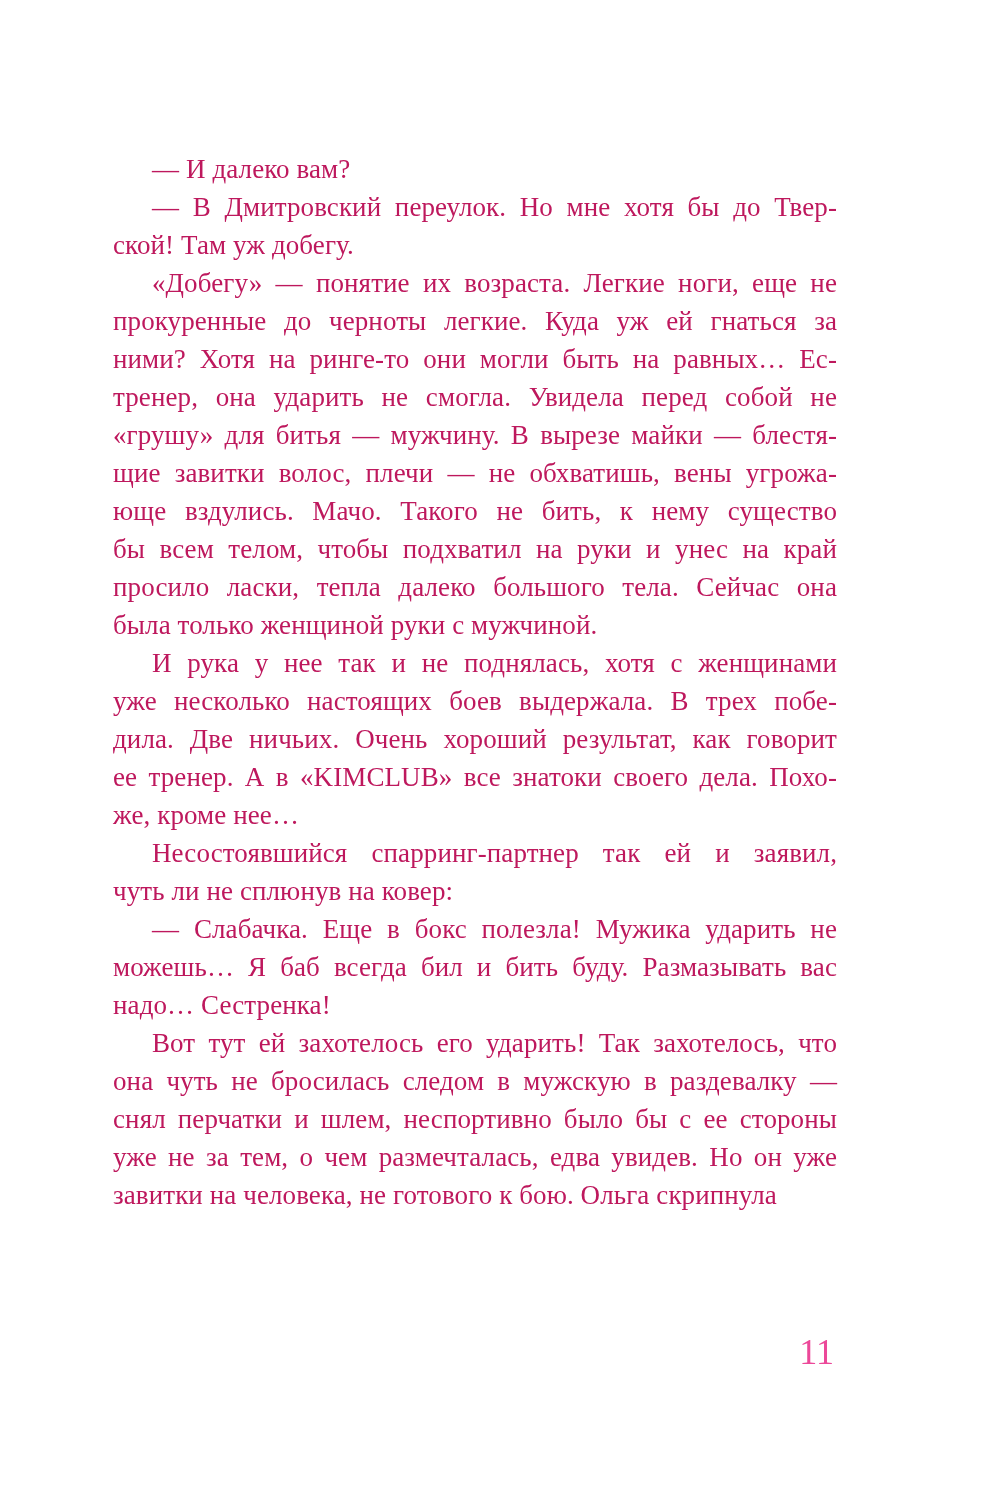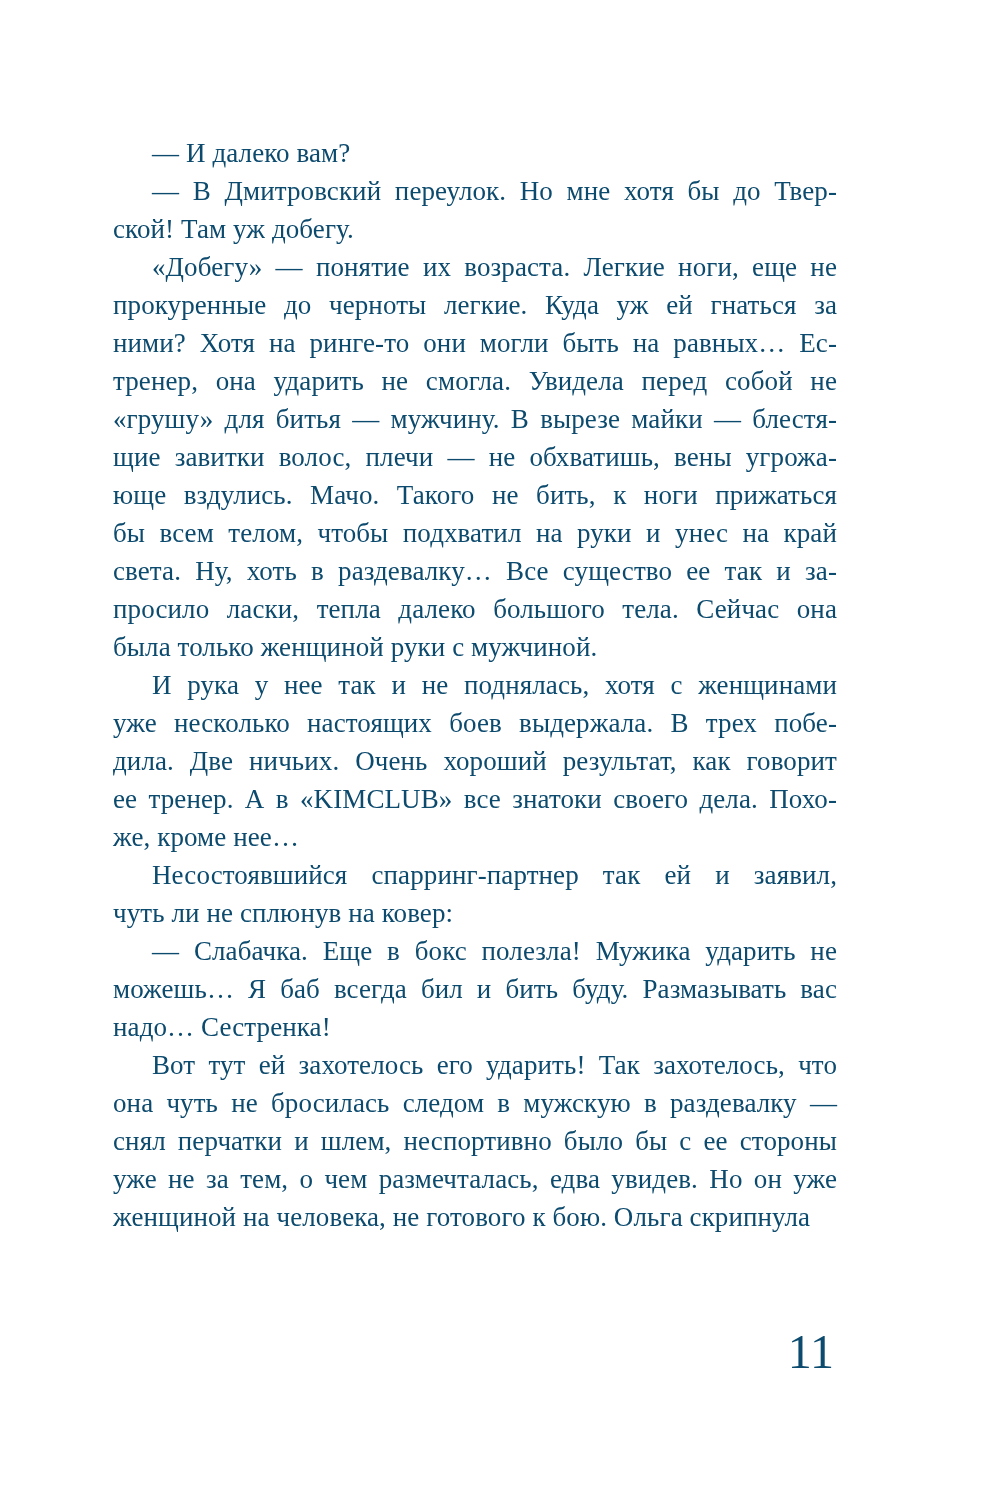--- a/index.html
+++ b/index.html
@@ -15,25 +15,25 @@
   .book-page {
     position: relative;
     width: 1000px;
     height: 1496px;
     background: #ffffff;
     overflow: hidden;
   }
   .text-block {
     position: absolute;
     left: 113px;
-    top: 134px;
+    top: 150px;
     width: 724px;
     font-size: 27px;
     line-height: 38px;
-    color: #0c4a6e;
+    color: #be185d;
     letter-spacing: 0.1px;
   }
   .paragraph {
     margin: 0;
     padding: 0;
   }
   .line {
     height: 38px;
     text-align: left;
   }
@@ -41,23 +41,23 @@
     text-align: justify;
     text-align-last: justify;
   }
   .line.indent {
     text-indent: 39px;
   }
   .page-number {
     position: absolute;
     top: 1334px;
     right: 166px;
-    font-size: 48px;
+    font-size: 36px;
     line-height: 36px;
-    color: #0c4a6e;
+    color: #ec4899;
     text-align: right;
   }
 </style>
 </head>
 <body>
 
 <div class="book-page">
   <div class="text-block">
       <div class="paragraph">
         <div class="line indent">— И далеко вам?</div>
@@ -66,23 +66,22 @@
         <div class="line indent justify">— В Дмитровский переулок. Но мне хотя бы до Твер-</div>
         <div class="line">ской! Там уж добегу.</div>
       </div>
       <div class="paragraph">
         <div class="line indent justify">«Добегу» — понятие их возраста. Легкие ноги, еще не</div>
         <div class="line justify">прокуренные до черноты легкие. Куда уж ей гнаться за</div>
         <div class="line justify">ними? Хотя на ринге-то они могли быть на равных… Ес-</div>
         <div class="line justify">тренер, она ударить не смогла. Увидела перед собой не</div>
         <div class="line justify">«грушу» для битья — мужчину. В вырезе майки — блестя-</div>
         <div class="line justify">щие завитки волос, плечи — не обхватишь, вены угрожа-</div>
-        <div class="line justify">юще вздулись. Мачо. Такого не бить, к ноги прижаться</div>
+        <div class="line justify">юще вздулись. Мачо. Такого не бить, к нему существо</div>
         <div class="line justify">бы всем телом, чтобы подхватил на руки и унес на край</div>
-        <div class="line justify">света. Ну, хоть в раздевалку… Все существо ее так и за-</div>
         <div class="line justify">просило ласки, тепла далеко большого тела. Сейчас она</div>
         <div class="line">была только женщиной руки с мужчиной.</div>
       </div>
       <div class="paragraph">
         <div class="line indent justify">И рука у нее так и не поднялась, хотя с женщинами</div>
         <div class="line justify">уже несколько настоящих боев выдержала. В трех побе-</div>
         <div class="line justify">дила. Две ничьих. Очень хороший результат, как говорит</div>
         <div class="line justify">ее тренер. А в «KIMCLUB» все знатоки своего дела. Похо-</div>
         <div class="line">же, кроме нее…</div>
       </div>
@@ -93,17 +92,17 @@
       <div class="paragraph">
         <div class="line indent justify">— Слабачка. Еще в бокс полезла! Мужика ударить не</div>
         <div class="line justify">можешь… Я баб всегда бил и бить буду. Размазывать вас</div>
         <div class="line">надо… Сестренка!</div>
       </div>
       <div class="paragraph">
         <div class="line indent justify">Вот тут ей захотелось его ударить! Так захотелось, что</div>
         <div class="line justify">она чуть не бросилась следом в мужскую в раздевалку —</div>
         <div class="line justify">снял перчатки и шлем, неспортивно было бы с ее стороны</div>
         <div class="line justify">уже не за тем, о чем размечталась, едва увидев. Но он уже</div>
-        <div class="line">женщиной на человека, не готового к бою. Ольга скрипнула</div>
+        <div class="line">завитки на человека, не готового к бою. Ольга скрипнула</div>
       </div>
     </div>
   <div class="page-number">11</div>
 </div>
 
 </body></html>

